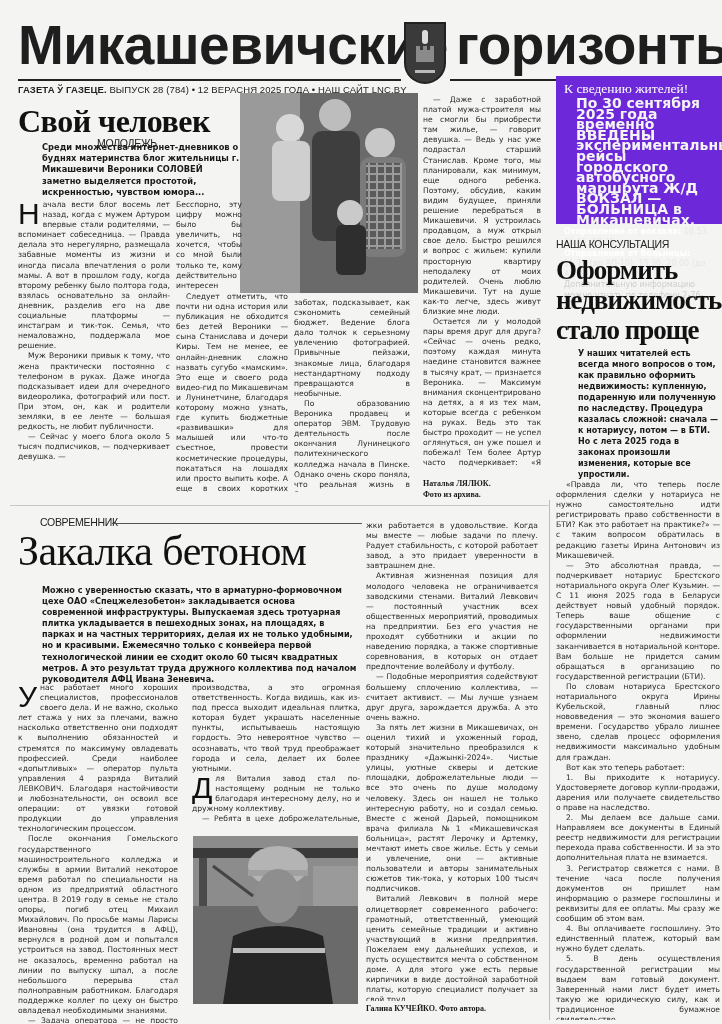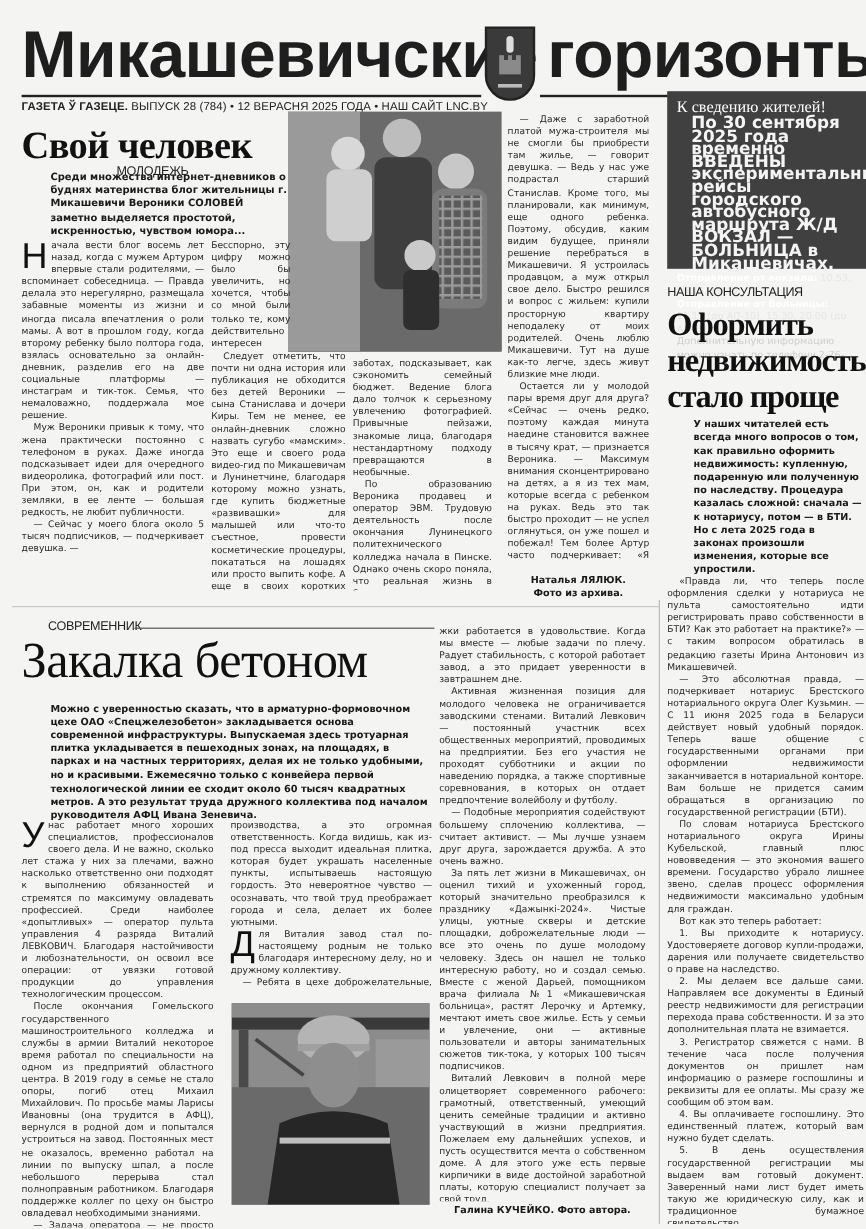--- a/index.html
+++ b/index.html
@@ -15,23 +15,23 @@
   .rule { position: absolute; height: 2px; background: #222; }
   .subline { font-family: "Liberation Sans", sans-serif; font-size: 9.5px; letter-spacing: 0.1px; color: #222; font-weight: 400; white-space: nowrap; }
   .subline b { font-weight: 700; }
   .rubric { font-family: "Liberation Sans", sans-serif; font-size: 10.5px; letter-spacing: -0.3px; color: #222; text-transform: uppercase; white-space: nowrap; }
   .headline { font-family: "Liberation Serif", serif; font-weight: 700; color: #111; line-height: 1; letter-spacing: -0.5px; white-space: nowrap; }
   .lead { font-family: "DejaVu Sans", sans-serif; font-weight: 700; font-size: 8.3px; line-height: 11.2px; color: #1a1a1a; }
   .col { font-family: "DejaVu Sans", sans-serif; font-size: 7.6px; line-height: 10.1px; color: #2a2a2a; text-align: justify; hyphens: auto; overflow: hidden; }
   .col p { text-indent: 10px; }
   .col p.noind { text-indent: 0; }
   .dropcap { float: left; font-family: "Liberation Sans", sans-serif; font-size: 30px; line-height: 24px; margin: 2px 3px 0 0; font-weight: 400; color: #111; }
-  .sig { text-align: center; font-weight: 700; font-size: 8px; line-height: 11px; color: #1a1a1a; }
+  .sig { text-align: left; font-weight: 700; font-size: 8px; line-height: 11px; color: #1a1a1a; font-family: Liberation Serif, serif; }
   .photo { position: absolute; overflow: hidden; background: #6d6d6d; }
-  .info-box { background: #404040; color: #f2f2f2; padding: 5px 8px 6px 8px; }
+  .info-box { background: #6d28d9; color: #f2f2f2; padding: 5px 8px 6px 8px; }
   .info-title { font-family: "Liberation Serif", serif; font-size: 13.5px; color: #fff; line-height: 15px; margin-bottom: 2px; }
   .info-body { font-family: "DejaVu Sans", sans-serif; font-size: 14px; line-height: 10.6px; font-weight: 700; padding-left: 12px; color: #f4f4f4; }
   .info-line { font-family: "DejaVu Sans", sans-serif; font-size: 8px; line-height: 10.4px; color: #e6e6e6; margin-top: 2px; }
   .info-line b { color: #fff; }
   .sep { position: absolute; background: #999; }
 </style>
 </head>
 <body>
 
 <div class="abs masthead-title" style="left:18px; top:18px;">Микашевичские</div>
@@ -119,21 +119,21 @@
 
 <div class="abs rubric" style="left:556px; top:238px;">НАША КОНСУЛЬТАЦИЯ</div>
 <div class="abs headline" style="left:556px; top:255px; font-size:27px; line-height:30px; letter-spacing:-1px;">
   <div>Оформить</div>
   <div>недвижимость</div>
   <div>стало проще</div>
 </div>
 <div class="abs lead" style="left:578px; top:348px; width:140px; font-size:8px; line-height:11px;">У наших читателей есть всегда много вопросов о том, как правильно оформить недвижимость: купленную, подаренную или полученную по наследству. Процедура казалась сложной: сначала — к нотариусу, потом — в БТИ. Но с лета 2025 года в законах произошли изменения, которые все упростили.</div>
 
 <div class="abs col" style="left:556px; top:480px; width:164px; height:540px;">
-  <p>«Правда ли, что теперь после оформления сделки у нотариуса не пульта самостоятельно идти регистрировать право собственности в БТИ? Как это работает на практике?» — с таким вопросом обратилась в редакцию газеты Ирина Антонович из Микашевичей.</p>
+  <p>«Правда ли, что теперь после оформления сделки у нотариуса не нужно самостоятельно идти регистрировать право собственности в БТИ? Как это работает на практике?» — с таким вопросом обратилась в редакцию газеты Ирина Антонович из Микашевичей.</p>
   <p>— Это абсолютная правда, — подчеркивает нотариус Брестского нотариального округа Олег Кузьмин. — С 11 июня 2025 года в Беларуси действует новый удобный порядок. Теперь ваше общение с государственными органами при оформлении недвижимости заканчивается в нотариальной конторе. Вам больше не придется самим обращаться в организацию по государственной регистрации (БТИ).</p>
   <p>По словам нотариуса Брестского нотариального округа Ирины Кубельской, главный плюс нововведения — это экономия вашего времени. Государство убрало лишнее звено, сделав процесс оформления недвижимости максимально удобным для граждан.</p>
   <p>Вот как это теперь работает:</p>
   <p>1. Вы приходите к нотариусу. Удостоверяете договор купли-продажи, дарения или получаете свидетельство о праве на наследство.</p>
   <p>2. Мы делаем все дальше сами. Направляем все документы в Единый реестр недвижимости для регистрации перехода права собственности. И за это дополнительная плата не взимается.</p>
   <p>3. Регистратор свяжется с нами. В течение часа после получения документов он пришлет нам информацию о размере госпошлины и реквизиты для ее оплаты. Мы сразу же сообщим об этом вам.</p>
   <p>4. Вы оплачиваете госпошлину. Это единственный платеж, который вам нужно будет сделать.</p>
   <p>5. В день осуществления государственной регистрации мы выдаем вам готовый документ. Заверенный нами лист будет иметь такую же юридическую силу, как и традиционное бумажное свидетельство.</p>
 </div>
 

